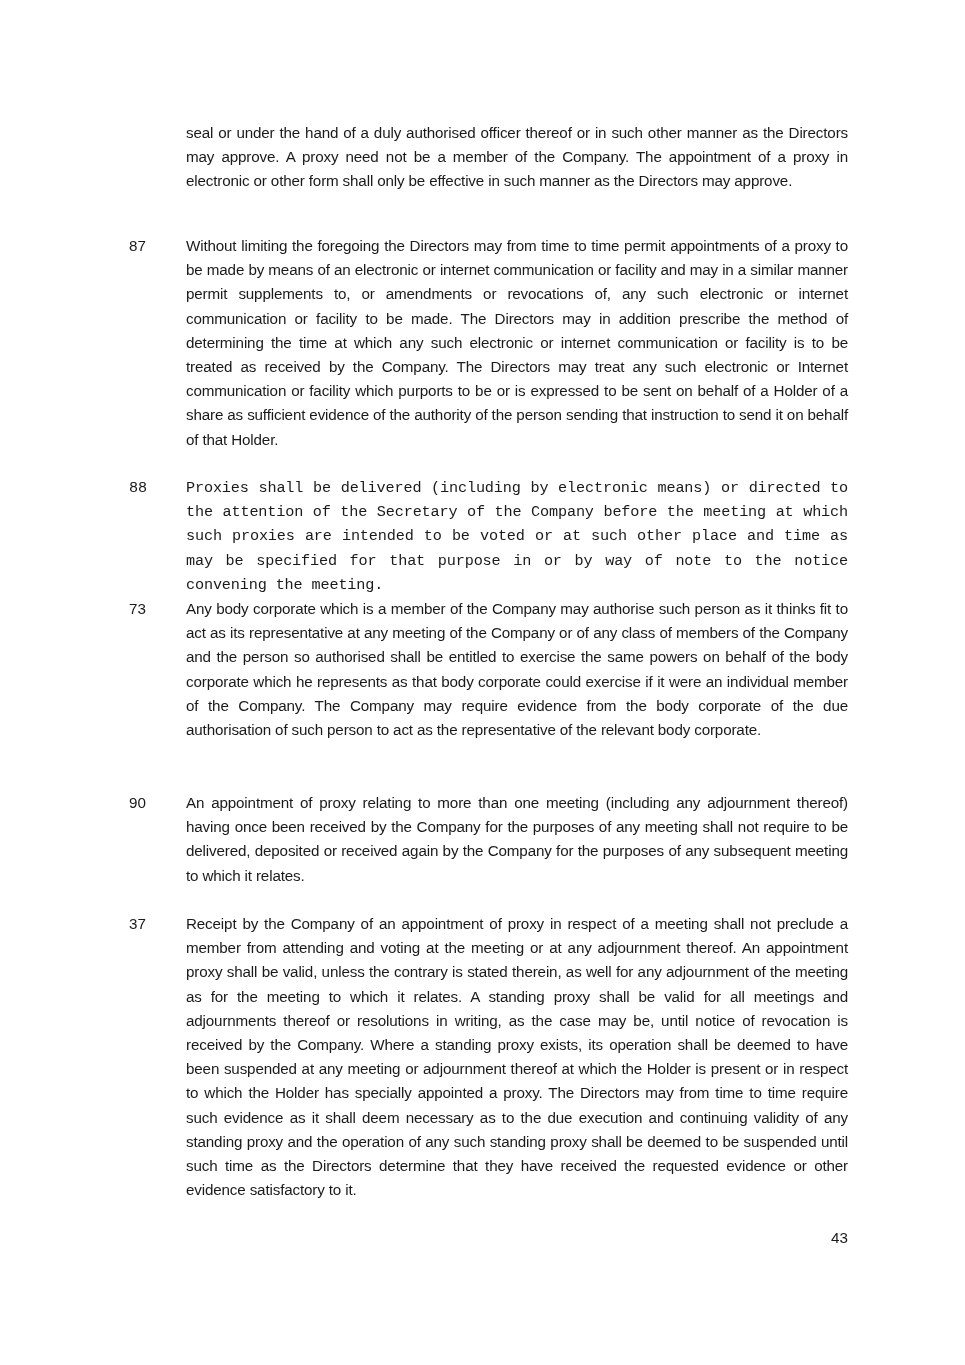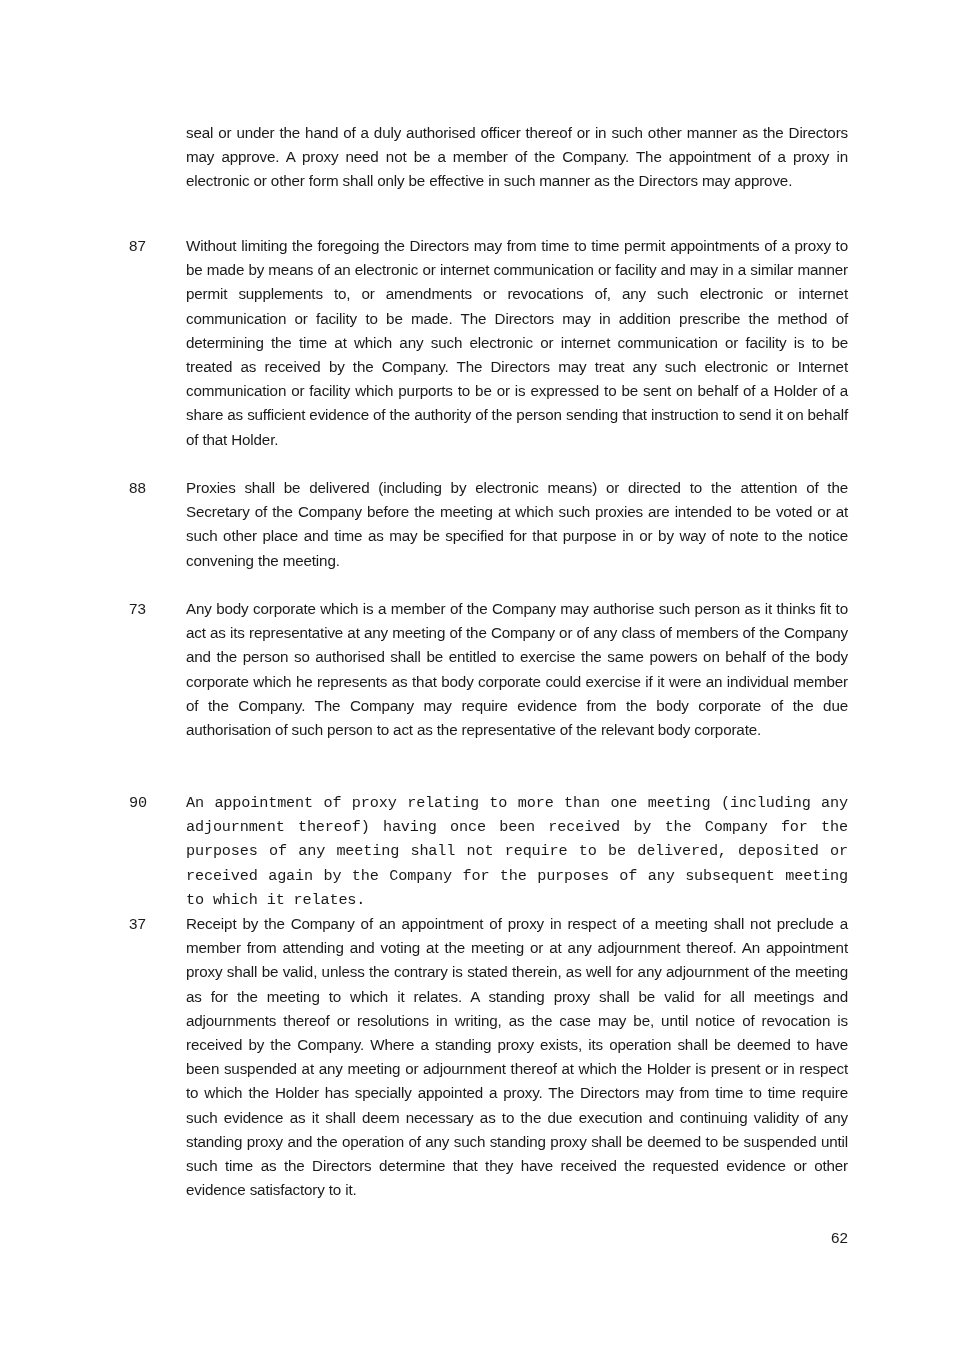--- a/index.html
+++ b/index.html
@@ -57,35 +57,35 @@
 
   <div class="para" style="top:113px;margin-top:8px;">
     <div class="body">seal or under the hand of a duly authorised officer thereof or in such other manner as the Directors may approve. A proxy need not be a member of the Company. The appointment of a proxy in electronic or other form shall only be effective in such manner as the Directors may approve.</div>
   </div>
 
   <div class="para" style="top:234px;">
     <span class="num">87</span>
     <div class="body">Without limiting the foregoing the Directors may from time to time permit appointments of a proxy to be made by means of an electronic or internet communication or facility and may in a similar manner permit supplements to, or amendments or revocations of, any such electronic or internet communication or facility to be made. The Directors may in addition prescribe the method of determining the time at which any such electronic or internet communication or facility is to be treated as received by the Company. The Directors may treat any such electronic or Internet communication or facility which purports to be or is expressed to be sent on behalf of a Holder of a share as sufficient evidence of the authority of the person sending that instruction to send it on behalf of that Holder.</div>
   </div>
 
-  <div class="para" style="top:476px;">
+  <div class="para" style="top:476px;font-family:Liberation Mono, monospace;">
     <span class="num">88</span>
     <div class="body">Proxies shall be delivered (including by electronic means) or directed to the attention of the Secretary of the Company before the meeting at which such proxies are intended to be voted or at such other place and time as may be specified for that purpose in or by way of note to the notice convening the meeting.</div>
   </div>
 
   <div class="para" style="top:597px;">
     <span class="num">73</span>
     <div class="body">Any body corporate which is a member of the Company may authorise such person as it thinks fit to act as its representative at any meeting of the Company or of any class of members of the Company and the person so authorised shall be entitled to exercise the same powers on behalf of the body corporate which he represents as that body corporate could exercise if it were an individual member of the Company. The Company may require evidence from the body corporate of the due authorisation of such person to act as the representative of the relevant body corporate.</div>
   </div>
 
-  <div class="para" style="top:791px;font-family:Liberation Mono, monospace;">
+  <div class="para" style="top:791px;">
     <span class="num">90</span>
     <div class="body">An appointment of proxy relating to more than one meeting (including any adjournment thereof) having once been received by the Company for the purposes of any meeting shall not require to be delivered, deposited or received again by the Company for the purposes of any subsequent meeting to which it relates.</div>
   </div>
 
   <div class="para" style="top:912px;">
     <span class="num">37</span>
     <div class="body">Receipt by the Company of an appointment of proxy in respect of a meeting shall not preclude a member from attending and voting at the meeting or at any adjournment thereof. An appointment proxy shall be valid, unless the contrary is stated therein, as well for any adjournment of the meeting as for the meeting to which it relates. A standing proxy shall be valid for all meetings and adjournments thereof or resolutions in writing, as the case may be, until notice of revocation is received by the Company. Where a standing proxy exists, its operation shall be deemed to have been suspended at any meeting or adjournment thereof at which the Holder is present or in respect to which the Holder has specially appointed a proxy. The Directors may from time to time require such evidence as it shall deem necessary as to the due execution and continuing validity of any standing proxy and the operation of any such standing proxy shall be deemed to be suspended until such time as the Directors determine that they have received the requested evidence or other evidence satisfactory to it.</div>
   </div>
 
-  <div class="page-number">62</div>
+  <div class="page-number">43</div>
 
 </div>
 
 </body></html>

